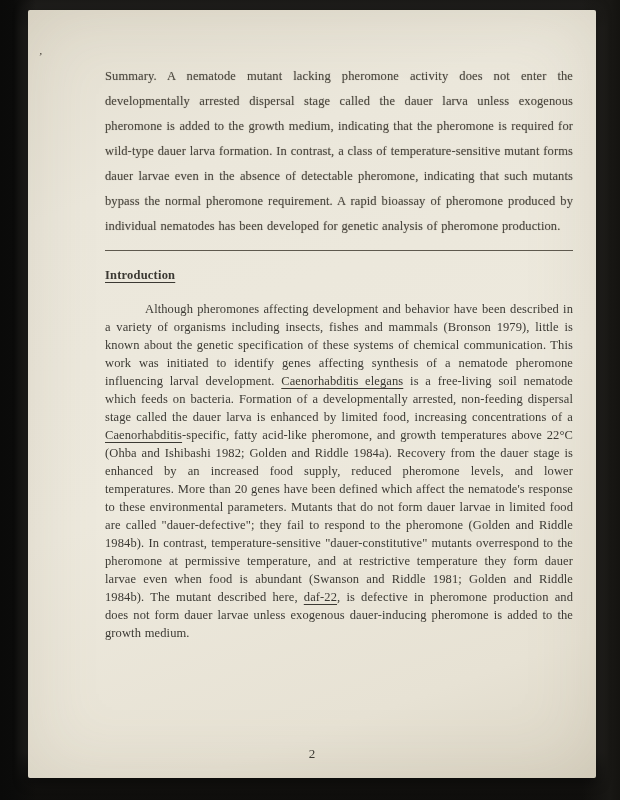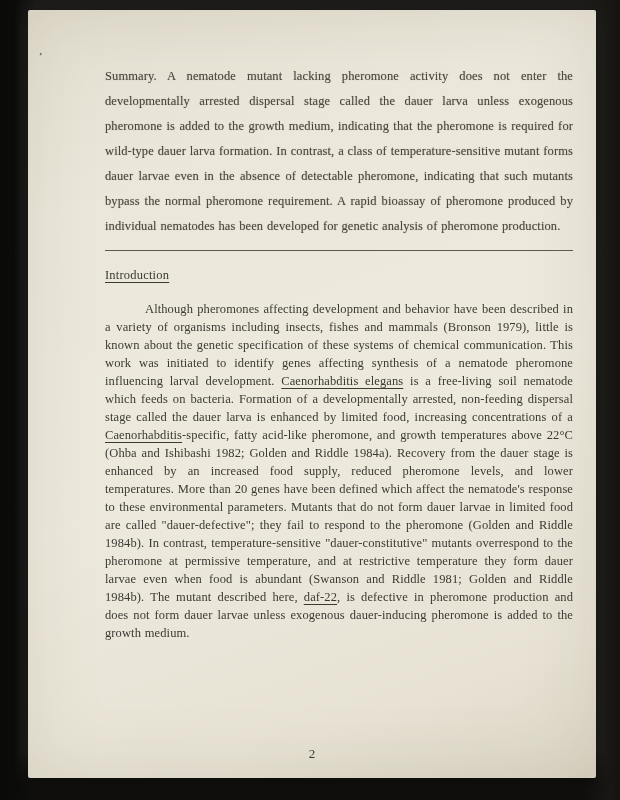--- a/index.html
+++ b/index.html
@@ -37,21 +37,21 @@
   .summary {
     line-height: 25px;
     color: #4b473e;
     text-shadow: 0 0 1px rgba(75,71,62,0.4);
   }
   .divider {
     border: none; border-top: 1px solid #5e594e;
     margin: 11px 0 0 0; width: 100%; height: 0;
   }
   .heading {
-    font-size: 12.5px; font-weight: normal;
+    font-size: 12.5px; font-weight: bold;
     margin: 17px 0 0 0;
     text-decoration: underline;
     text-underline-offset: 3px;
     letter-spacing: 0.2px;
   }
   .intro {
     margin-top: 17px;
     line-height: 18px;
     text-indent: 40px;
     color: #3b3933;

